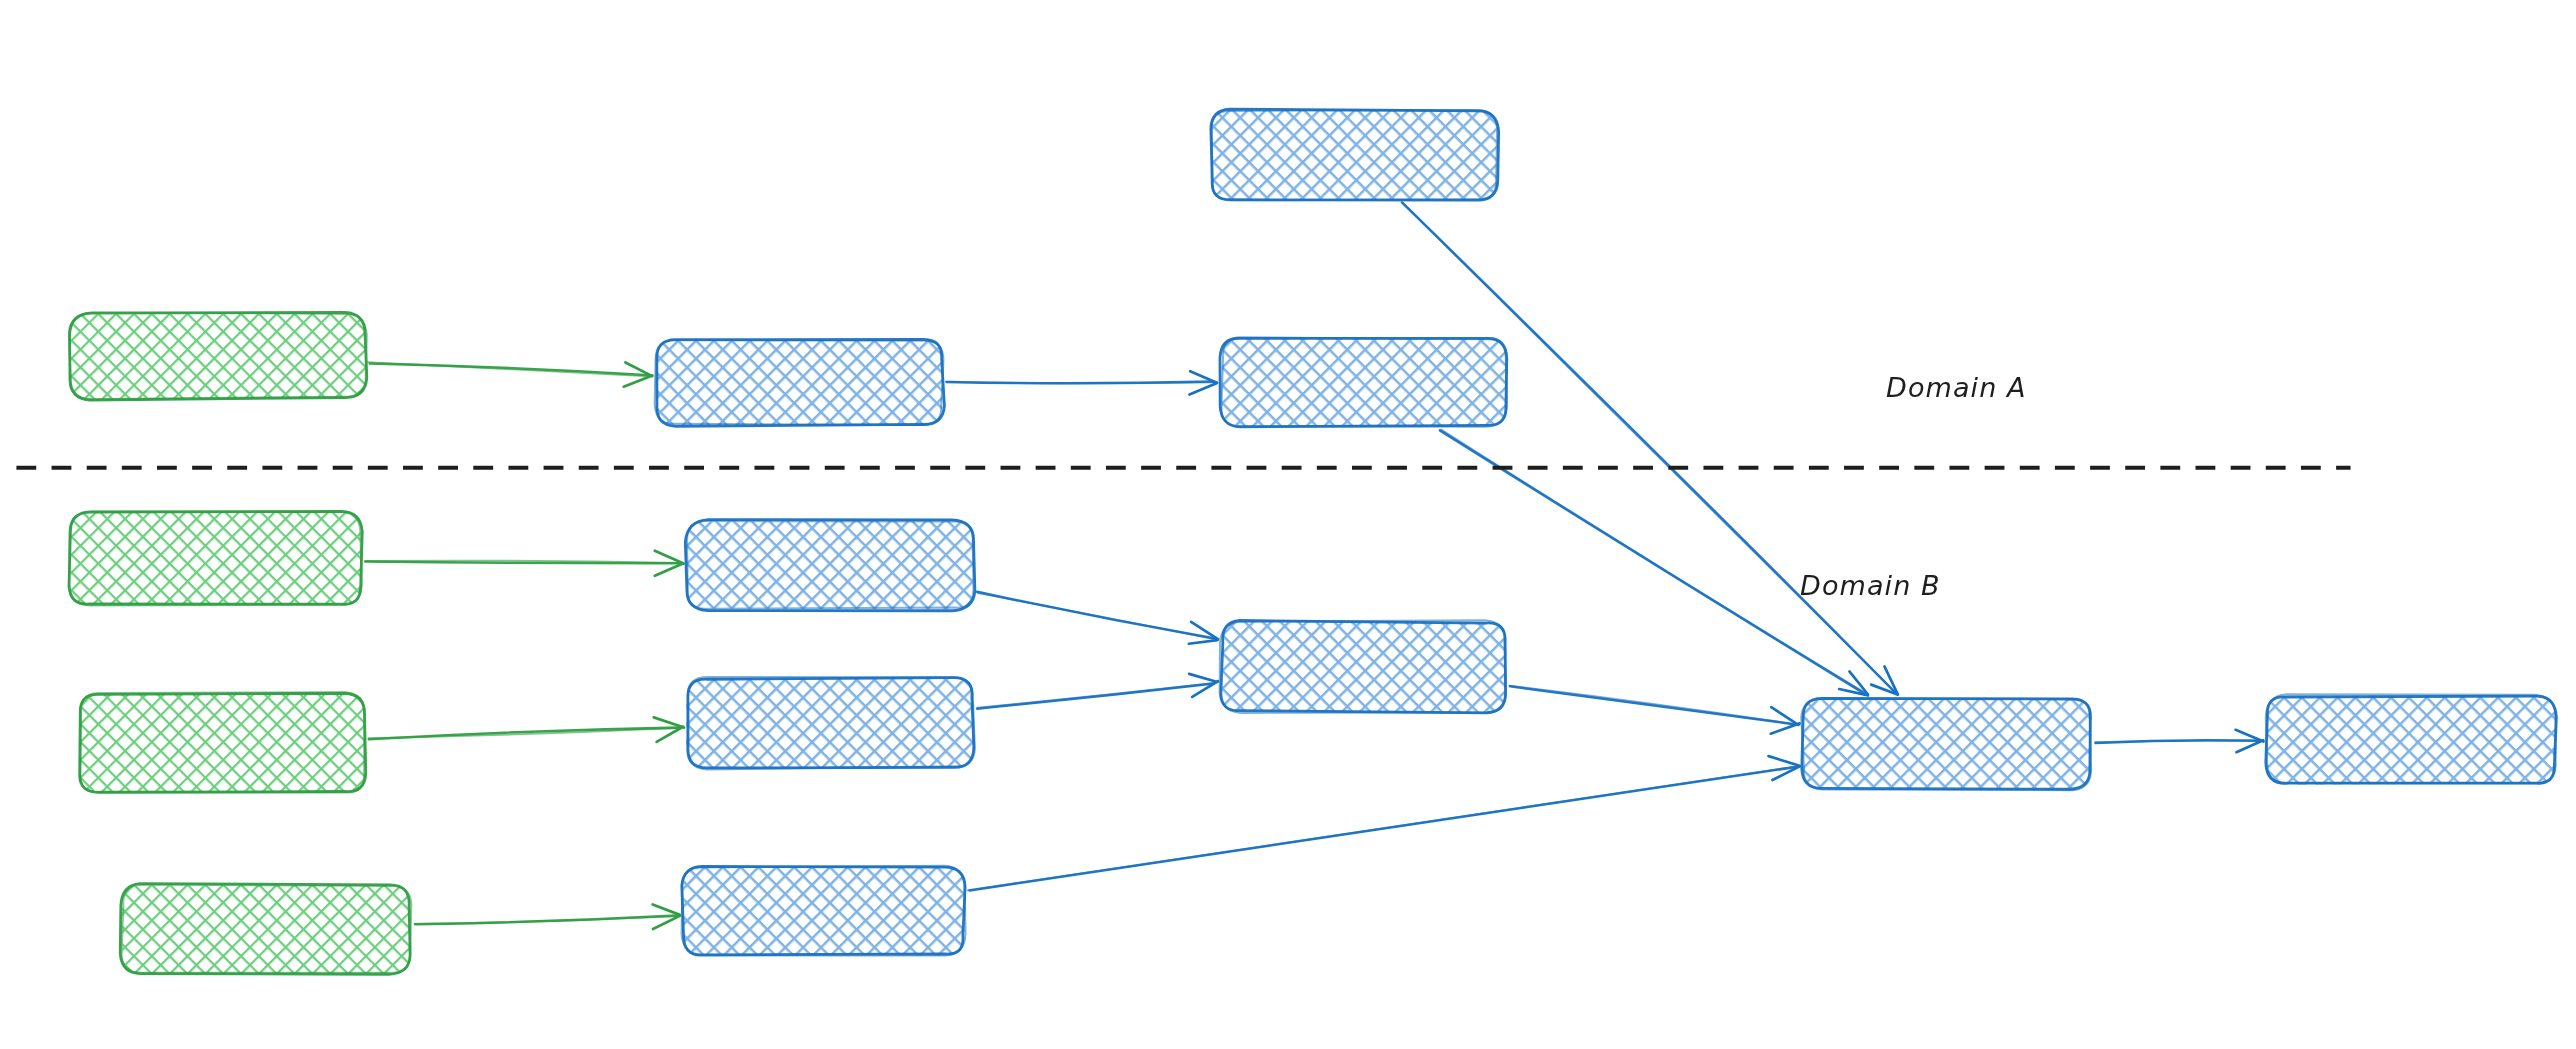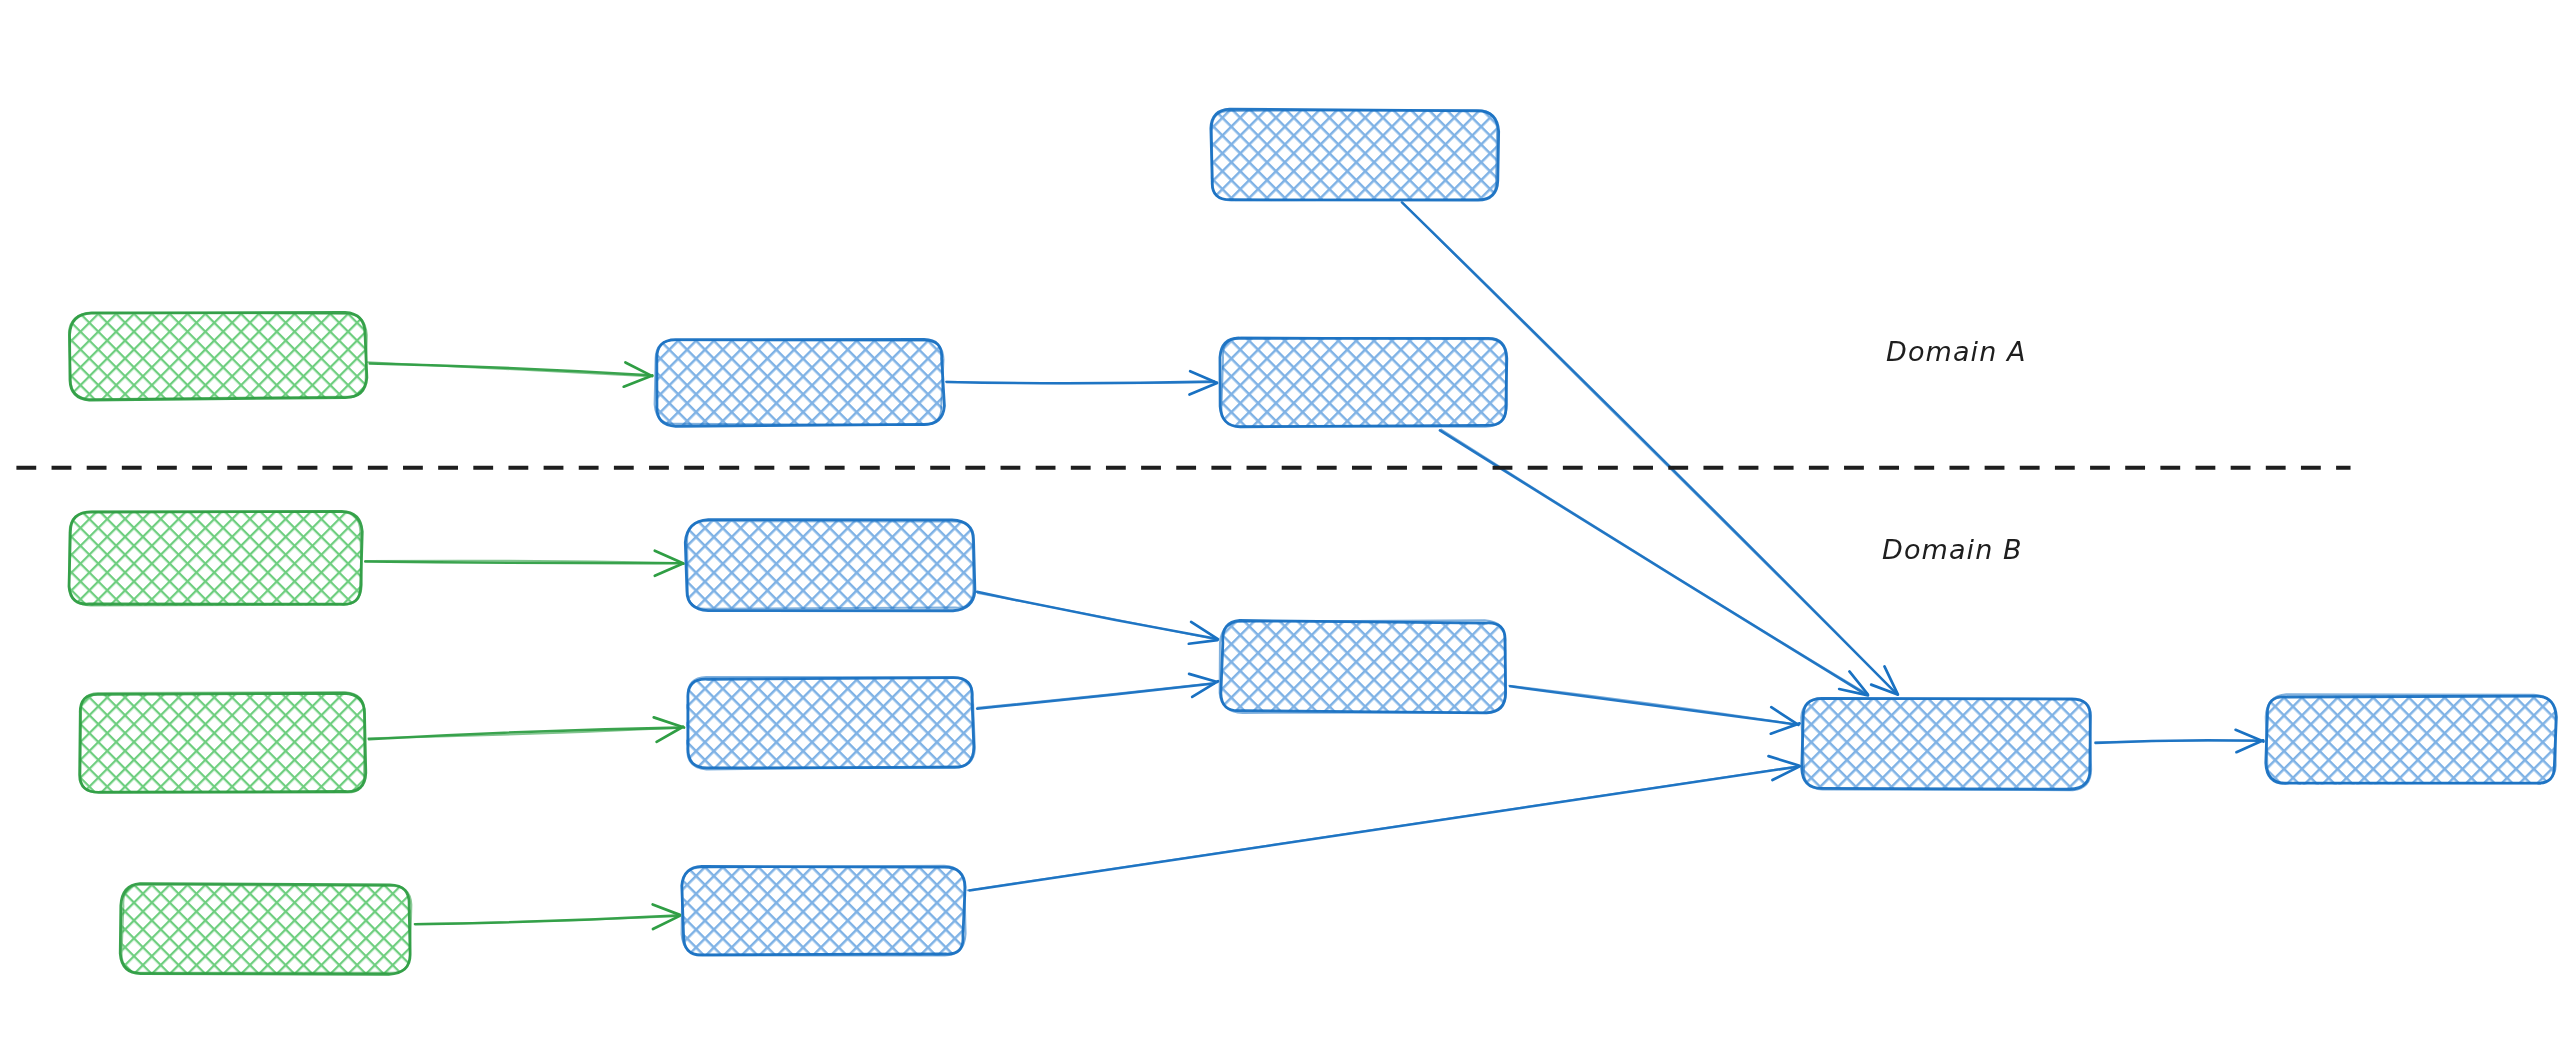--- a/index.html
+++ b/index.html
@@ -13,23 +13,24 @@
   .domain-label{
     position:absolute;
     font-family:"DejaVu Sans", sans-serif;
     font-size:27px;
     font-weight:400;
     font-style:italic;
     letter-spacing:1.1px;
     color:#1e1e1e;
     white-space:nowrap;
     user-select:none;
+    margin-top:36px;
   }
   #domain-a-label{left:1886px;top:336px;}
-  #domain-b-label{left:1882px;top:534px;}
+  #domain-b-label{left:1800px;top:534px;}
 </style>
 </head>
 <body>
 
 <div id="stage">
   <svg id="canvas" viewBox="0 0 2858 1164" xmlns="http://www.w3.org/2000/svg">
     <defs>
       <pattern id="hatchGreen" width="14" height="14" patternUnits="userSpaceOnUse" patternTransform="rotate(45)">
         <rect width="14" height="14" fill="none"></rect>
         <line x1="0" y1="0" x2="0" y2="14" stroke="#6ece7f" stroke-width="5"></line>

